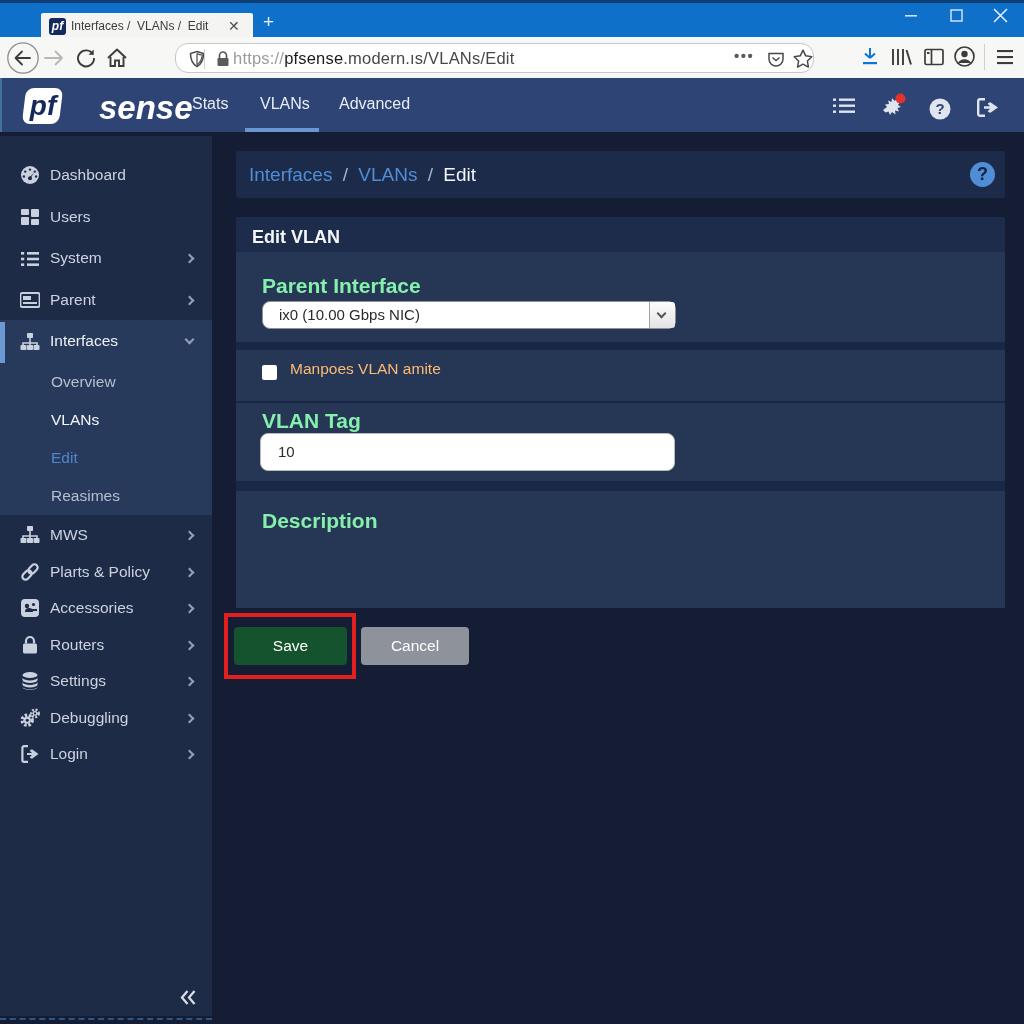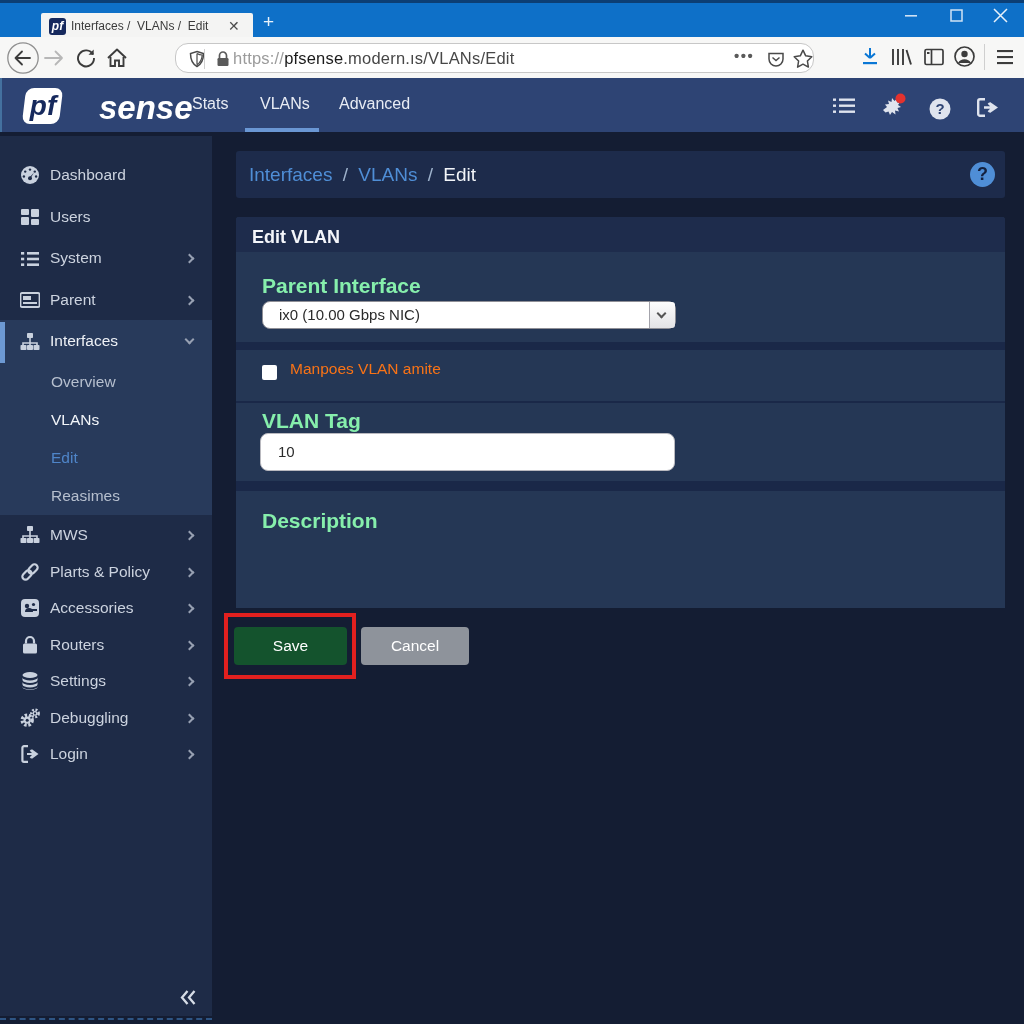--- a/index.html
+++ b/index.html
@@ -55,21 +55,21 @@
   .divider { position:absolute; left:0; width:769px; background:#1a2848; }
   .flabel { position:absolute; left:26px; font-size:21px; font-weight:bold; color:#86efac; }
   .finput { position:absolute; background:#fff; border-radius:8px; font-size:15px; color:#2b2b2b; }
 
   #selbox { left:26px; top:84px; width:414px; height:28px; border:1px solid #8f8f96; }
   #selbox .txt { position:absolute; left:16px; top:0; line-height:26px; }
   #selbtn { position:absolute; right:0px; top:0px; width:26px; height:26px; background:linear-gradient(#fdfdfd,#e3e3e6); border-left:1px solid #a3a3ab; border-radius:0 3px 3px 0; }
   #selbtn i { position:absolute; left:8px; top:8px; width:7px; height:7px; border-right:2px solid #555; border-bottom:2px solid #555; transform:rotate(45deg); }
 
   #cbx { position:absolute; left:26px; top:148px; width:15px; height:15px; background:#fff; border-radius:2px; }
-  #cbxlabel { position:absolute; left:54px; top:143px; font-size:15.5px; color:#f97316; }
+  #cbxlabel { position:absolute; left:54px; top:143px; font-size:15.5px; color:#fdba74; }
 
   #in-tag { left:24px; top:216px; width:415px; height:38px; border:1px solid #b9b9bf; }
   #in-tag span { position:absolute; left:17px; top:0; line-height:36px; }
   #in-desc { left:23px; top:315px; width:417px; height:38px; border:2px solid #3f83d6; box-shadow:0 0 4px 1px rgba(63,131,214,.55); }
   #in-desc span { position:absolute; left:17px; top:0; line-height:34px; }
   #caret { display:inline-block; width:1px; height:17px; background:#222; vertical-align:-3px; margin-left:1px; }
 
   #redbox { position:absolute; left:12px; top:481px; width:132px; height:66px; border:4px solid #e2201f; }
   .btn { position:absolute; top:495px; height:38px; border-radius:4px; color:#fff; font-size:15.5px; text-align:center; line-height:38px; }
   #btnsave { left:22px; width:113px; background:#14532d; }

